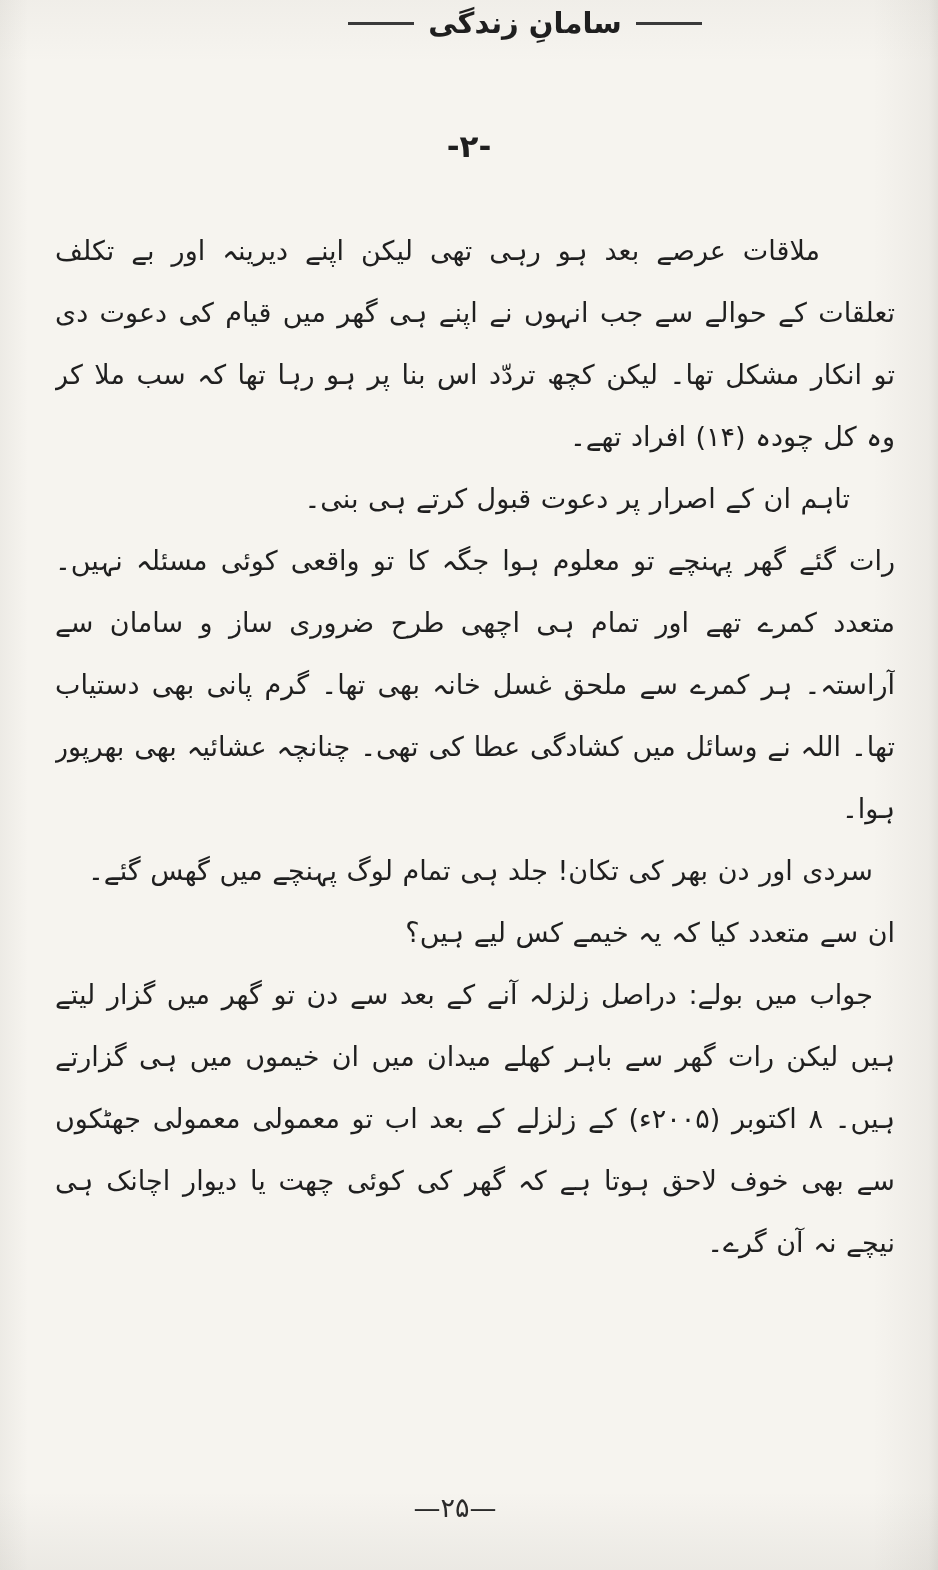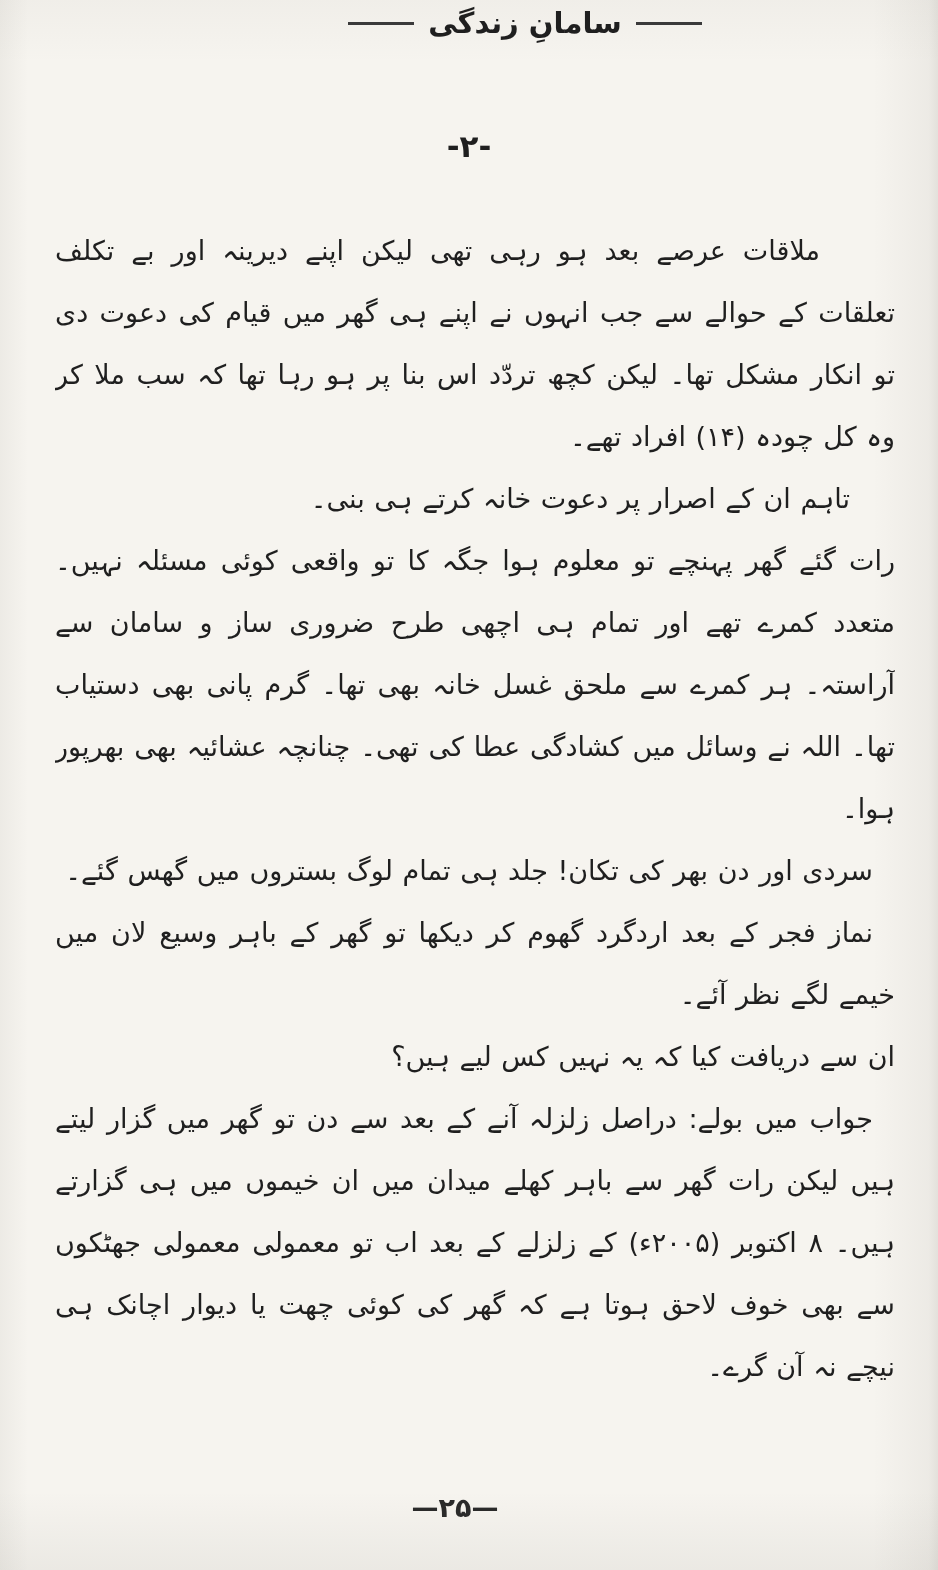--- a/index.html
+++ b/index.html
@@ -83,46 +83,45 @@
   
   .page-footer {
     position: absolute;
     top: 1492px;
     left: -14px;  
     width: 100%;
     text-align: center;
   }
   .page-number {
     font-size: 27px;
-    font-weight: bold;
+    font-weight: normal;
     letter-spacing: 4px;
     direction: rtl;
     color: #2a2a2a;
   }
 </style>
 </head>
 <body>
 
 <div class="page">
 
   <header class="running-header">
     <span class="header-rule"></span>
     <h1 class="book-title">سامانِ زندگی</h1>
     <span class="header-rule"></span>
   </header>
 
   <div class="section-number">-۲-</div>
 
   <main class="text-block">
     <p class="para in-lg">ملاقات عرصے بعد ہو رہی تھی لیکن اپنے دیرینہ اور بے تکلف تعلقات کے حوالے سے جب انہوں نے اپنے ہی گھر میں قیام کی دعوت دی تو انکار مشکل تھا۔ لیکن کچھ تردّد اس بنا پر ہو رہا تھا کہ سب ملا کر وہ کل چودہ (۱۴) افراد تھے۔</p>
-    <p class="para in-md">تاہم ان کے اصرار پر دعوت خانہ کرتے ہی بنی۔</p>
+    <p class="para in-md">تاہم ان کے اصرار پر دعوت قبول کرتے ہی بنی۔</p>
     <p class="para">رات گئے گھر پہنچے تو معلوم ہوا جگہ کا تو واقعی کوئی مسئلہ نہیں۔ متعدد کمرے تھے اور تمام ہی اچھی طرح ضروری ساز و سامان سے آراستہ۔ ہر کمرے سے ملحق غسل خانہ بھی تھا۔ گرم پانی بھی دستیاب تھا۔ اللہ نے وسائل میں کشادگی عطا کی تھی۔ چنانچہ عشائیہ بھی بھرپور ہوا۔</p>
-    <p class="para in-sm">سردی اور دن بھر کی تکان! جلد ہی تمام لوگ بستروں میں گھس گئے۔</p>
-    <p class="para in-sm">نماز فجر کے بعد اردگرد گھوم کر دیکھا تو گھر کے باہر وسیع لان میں خیمے لگے نظر آئے۔</p>
-    <p class="para">ان سے دریافت کیا کہ یہ نہیں کس لیے ہیں؟</p>
+    <p class="para in-sm">سردی اور دن بھر کی تکان! جلد ہی تمام لوگ پہنچے میں گھس گئے۔</p>
+    <p class="para">ان سے متعدد کیا کہ یہ خیمے کس لیے ہیں؟</p>
     <p class="para in-sm">جواب میں بولے: دراصل زلزلہ آنے کے بعد سے دن تو گھر میں گزار لیتے ہیں لیکن رات گھر سے باہر کھلے میدان میں ان خیموں میں ہی گزارتے ہیں۔ ۸ اکتوبر (۲۰۰۵ء) کے زلزلے کے بعد اب تو معمولی معمولی جھٹکوں سے بھی خوف لاحق ہوتا ہے کہ گھر کی کوئی چھت یا دیوار اچانک ہی نیچے نہ آن گرے۔</p>
 
   </main>
 
   <footer class="page-footer">
     <span class="page-number">—۲۵—</span>
   </footer>
 
 </div>
 

